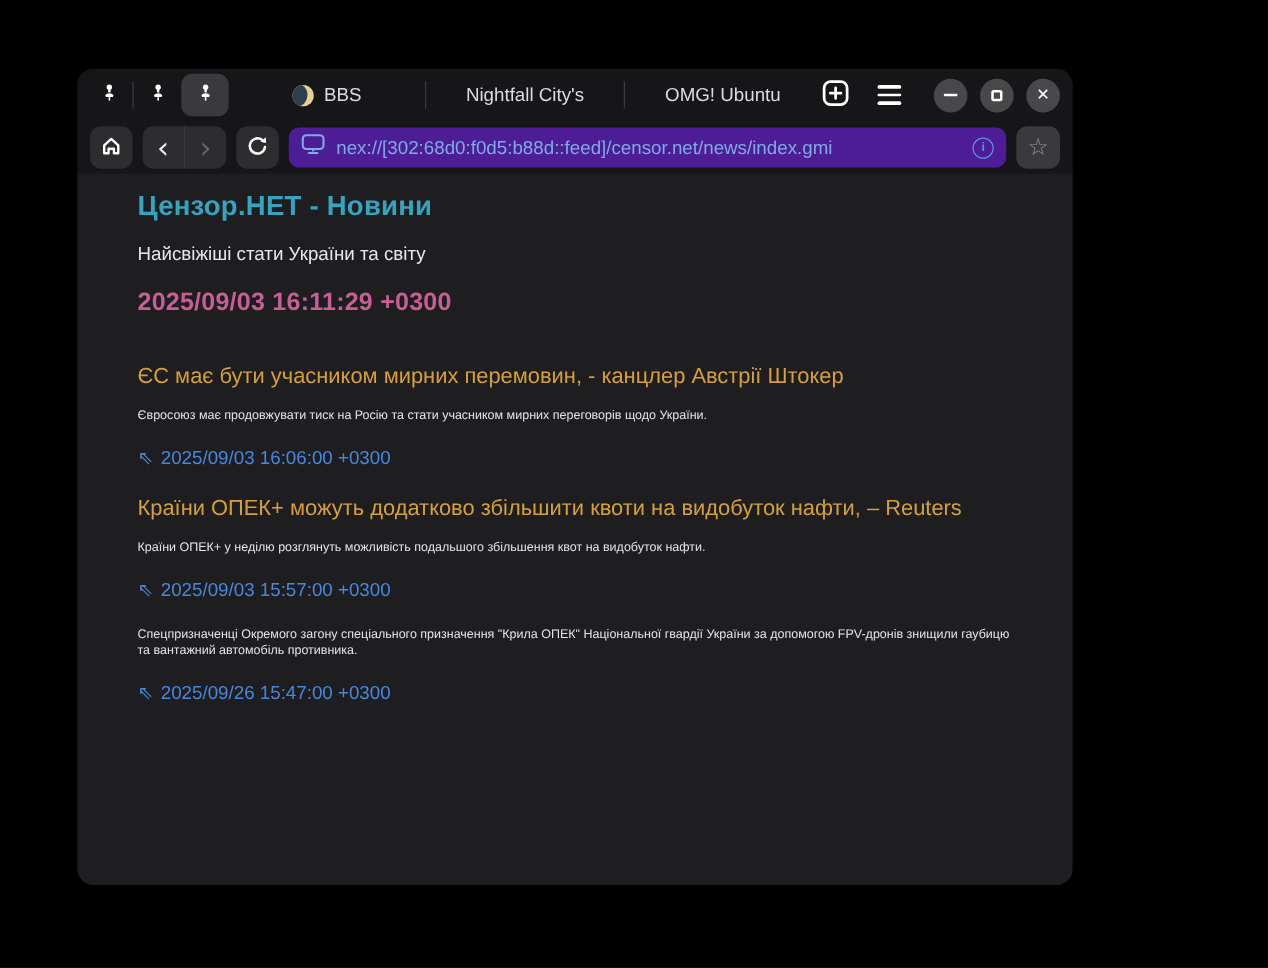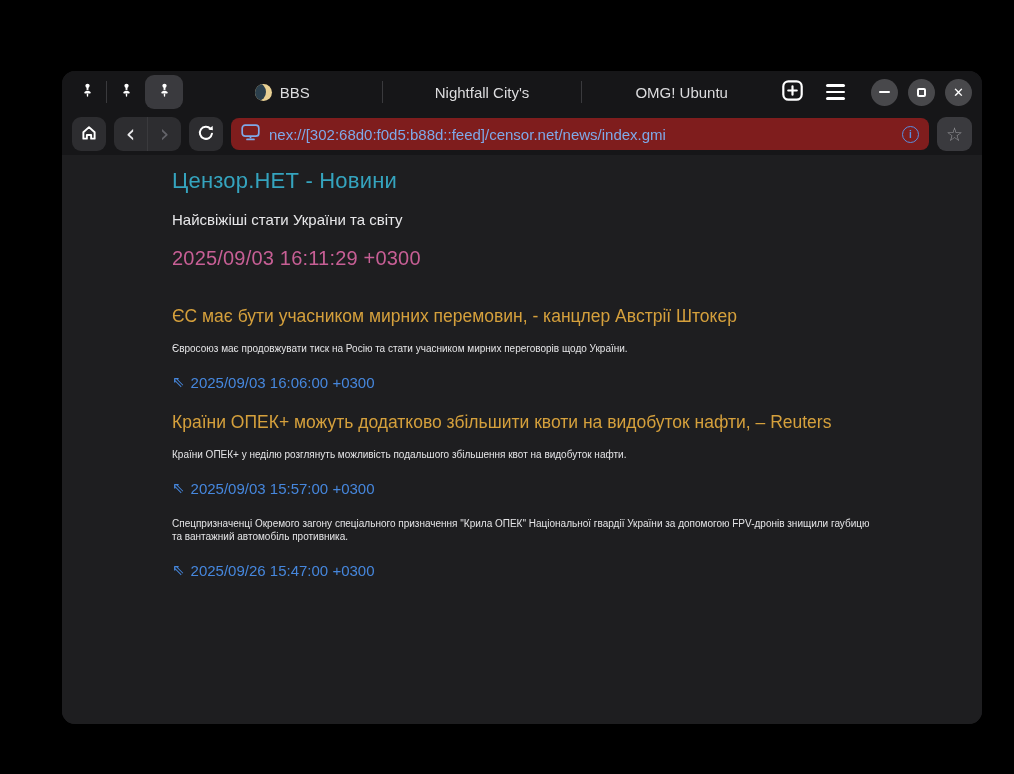--- a/index.html
+++ b/index.html
@@ -7,22 +7,22 @@
   body {
     background: #000000;
     font-family: "Liberation Sans", sans-serif;
     position: relative;
     overflow: hidden;
   }
 
   
   .window {
     position: absolute;
-    left: 62px; top: 71px;
-    width: 920px; height: 653px;
+    left: 62px; top: 55px;
+    width: 796px; height: 653px;
     background: #1e1e20;
     border-radius: 13px;
     overflow: hidden;
     display: flex;
     flex-direction: column;
   }
 
   
   .tabbar {
     height: 42px;
@@ -103,21 +103,21 @@
     width: 33px; height: 34px; background: transparent; border: none;
     display: flex; align-items: center; justify-content: center; cursor: pointer;
   }
   .chevron { font-size: 24px; line-height: 1; font-family: "DejaVu Sans", sans-serif; }
   .chevron.back { color: #ececee; }
   .chevron.fwd { color: #64646a; }
   .backfwd .vdiv { height: 34px; background: #3a3a3d; }
 
   .url-field {
     flex: 1; height: 32px;
-    background: #7f1d1d; border-radius: 8px;
+    background: #4c1d95; border-radius: 8px;
     display: flex; align-items: center;
     padding: 0 10px; gap: 9px;
     cursor: text; min-width: 0;
   }
   .url-text {
     flex: 1; color: #7fa9e8; font-size: 15px;
     white-space: nowrap; overflow: hidden;
   }
   .info-icon {
     width: 17px; height: 17px; border-radius: 50%;
@@ -133,26 +133,26 @@
     font-family: "DejaVu Sans", sans-serif;
     display: flex; align-items: center; justify-content: center;
     cursor: pointer; flex: 0 0 auto;
   }
 
   
   .content { flex: 1; background: #1e1e20; overflow: hidden; }
   .page { width: 700px; margin: 0 auto; padding-top: 13px; }
 
   .page-title {
-    color: #35a4be; font-size: 22px; font-weight: 400;
+    color: #35a4be; font-size: 22px; font-weight: 700;
     margin-bottom: 17px; letter-spacing: 0.2px;
   }
   .page-subtitle { color: #e8e8ea; font-size: 15px; margin-bottom: 19px; }
   .page-updated {
-    color: #c75f95; font-size: 20px; font-weight: 400;
+    color: #c75f95; font-size: 20px; font-weight: 700;
     margin-bottom: 36px; letter-spacing: 0.2px;
   }
   .article-title {
     color: #d5a03c; font-size: 17.5px; font-weight: 400;
     margin-bottom: 16px;
   }
   .article-summary {
     color: #e4e4e6; font-size: 10px; line-height: 1.22;
     margin-bottom: 19px;
   }

